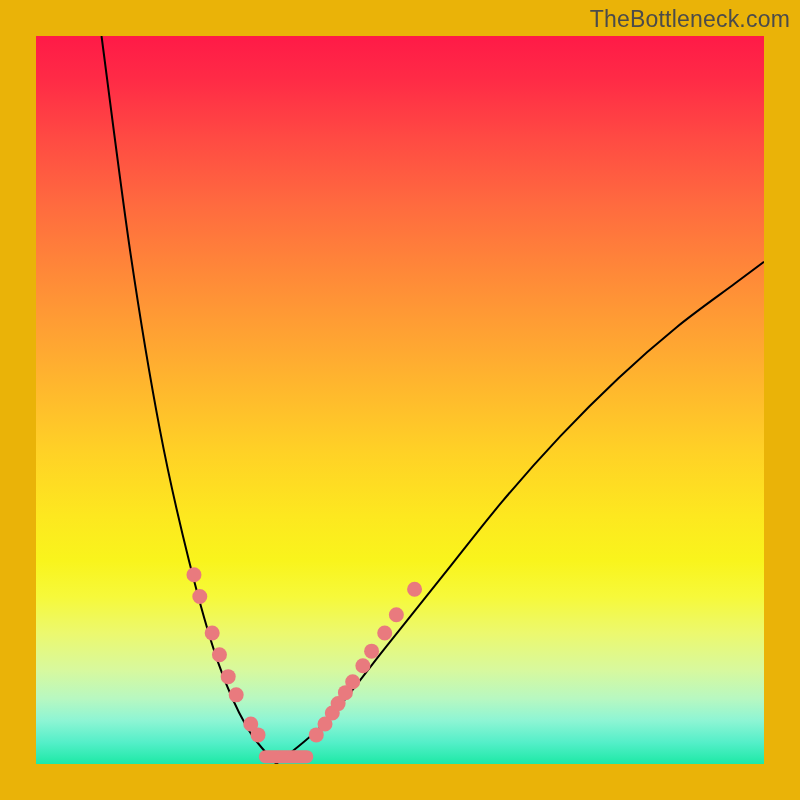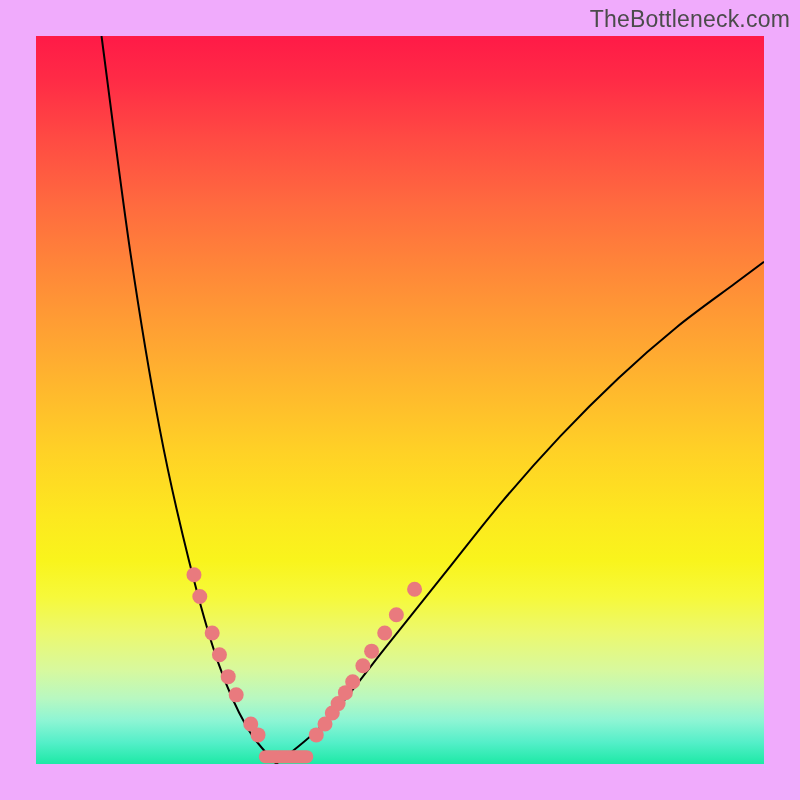--- a/index.html
+++ b/index.html
@@ -10,21 +10,21 @@
     background: #000;
     overflow: hidden;
     font-family: Arial, Helvetica, sans-serif;
   }
   .frame {
     position: absolute;
     left: 0;
     top: 0;
     width: 800px;
     height: 800px;
-    background: #f0abfc;
+    background: #eab308;
   }
   .plot {
     position: absolute;
     left: 36px;
     top: 36px;
     width: 728px;
     height: 728px;
     overflow: hidden;
   }
   .gradient {

